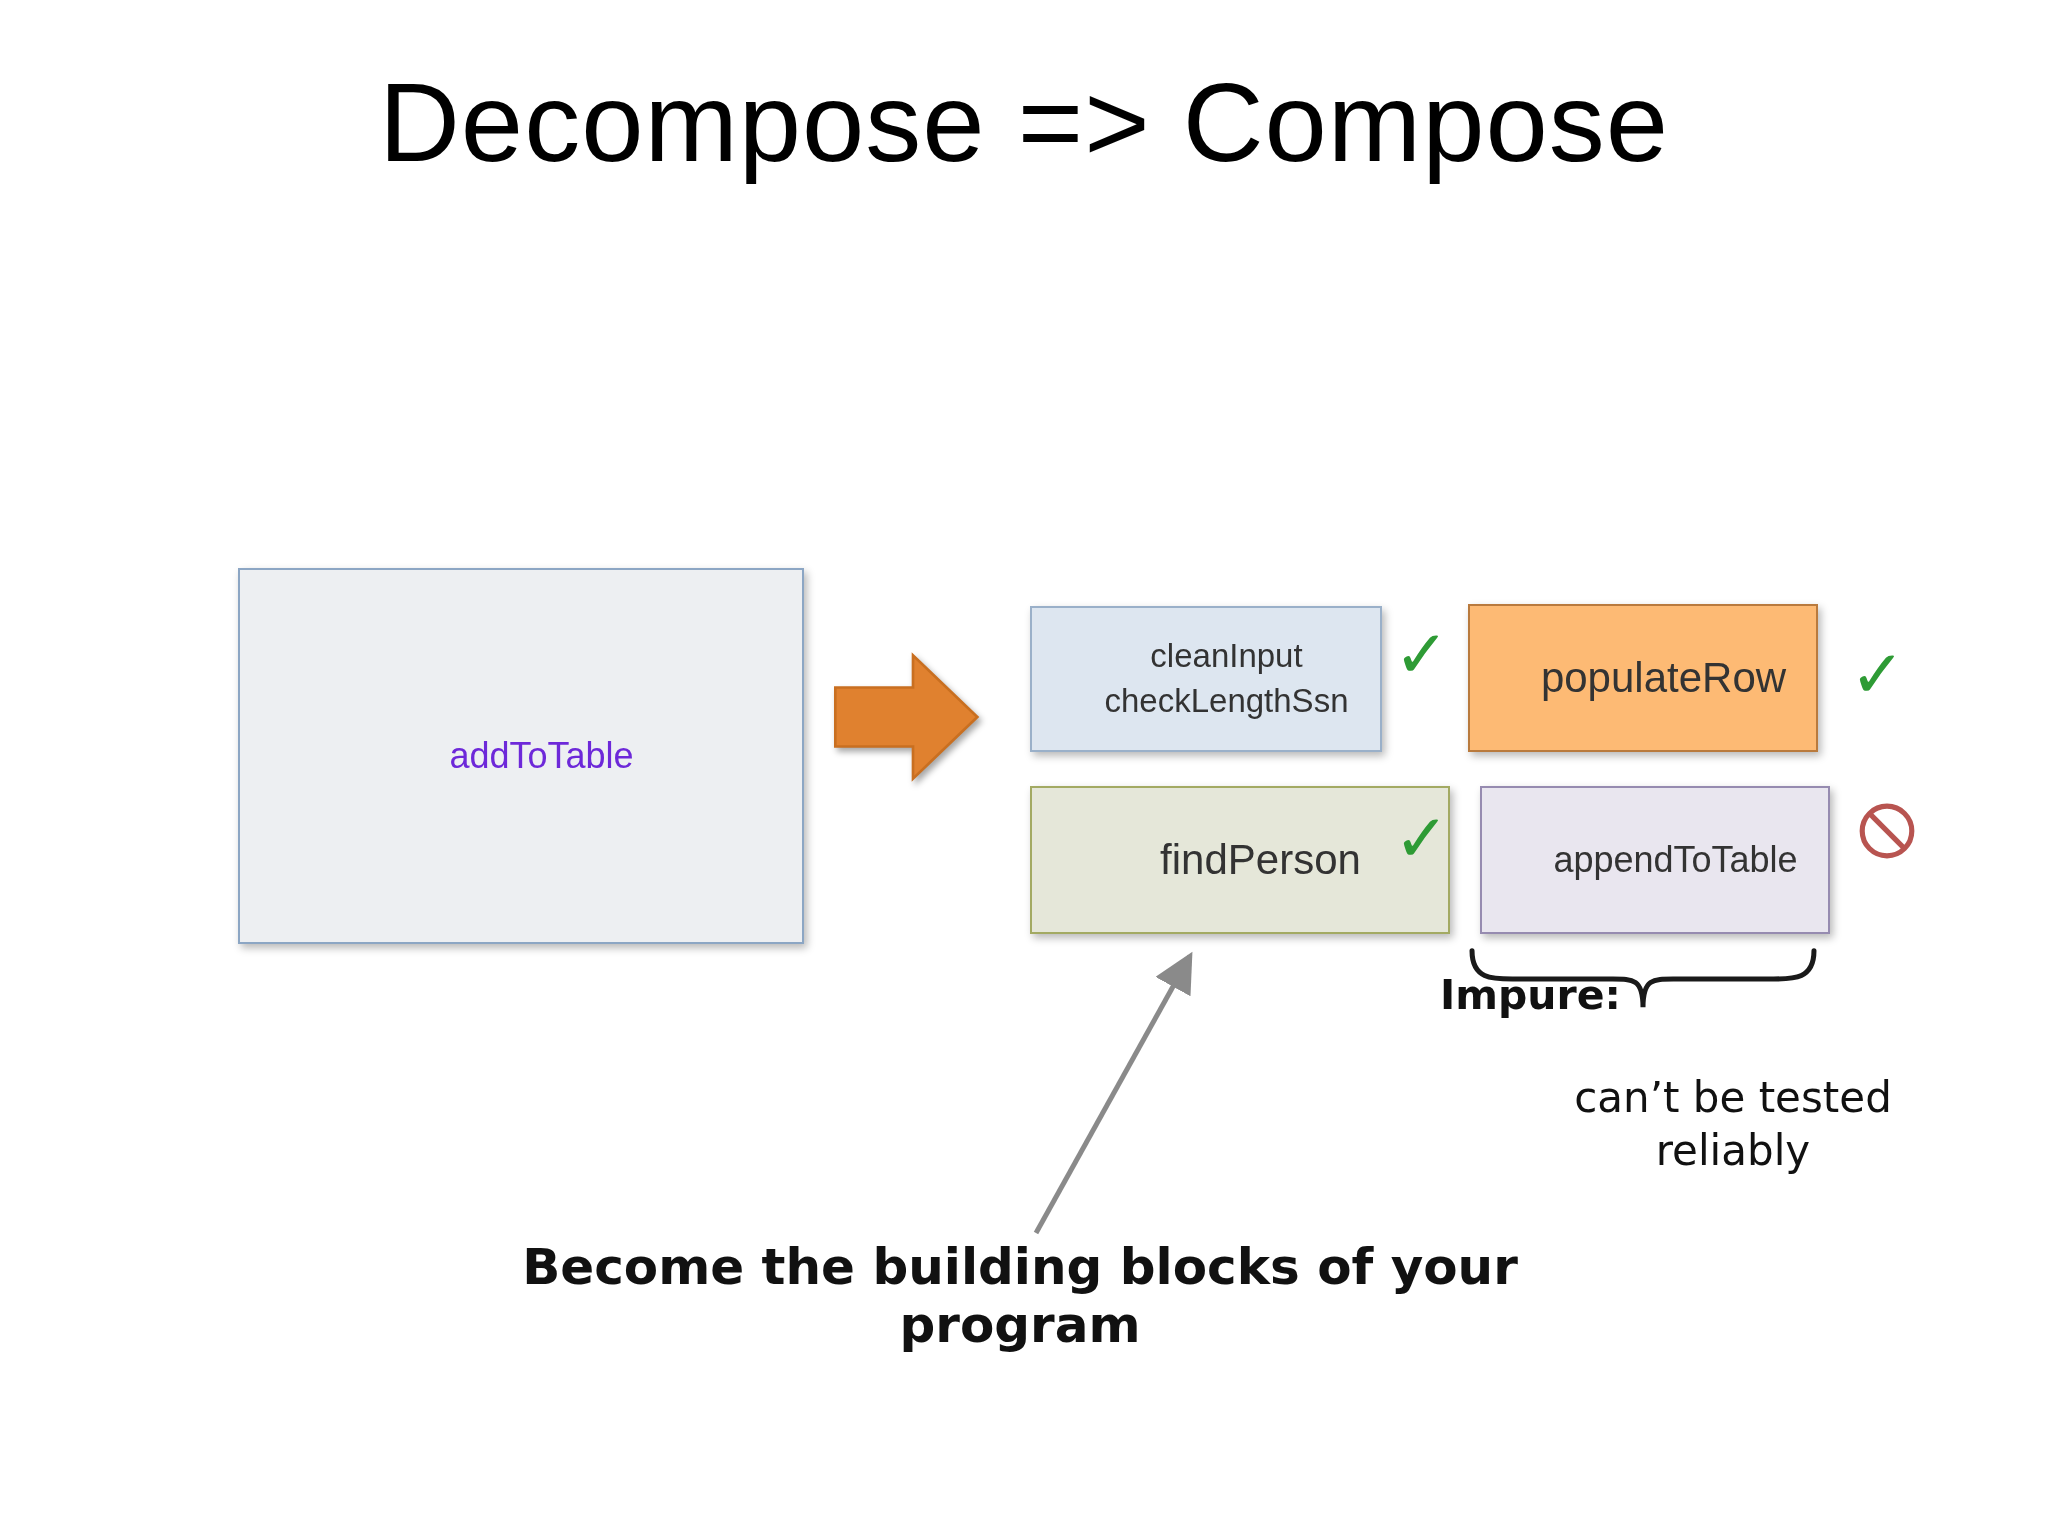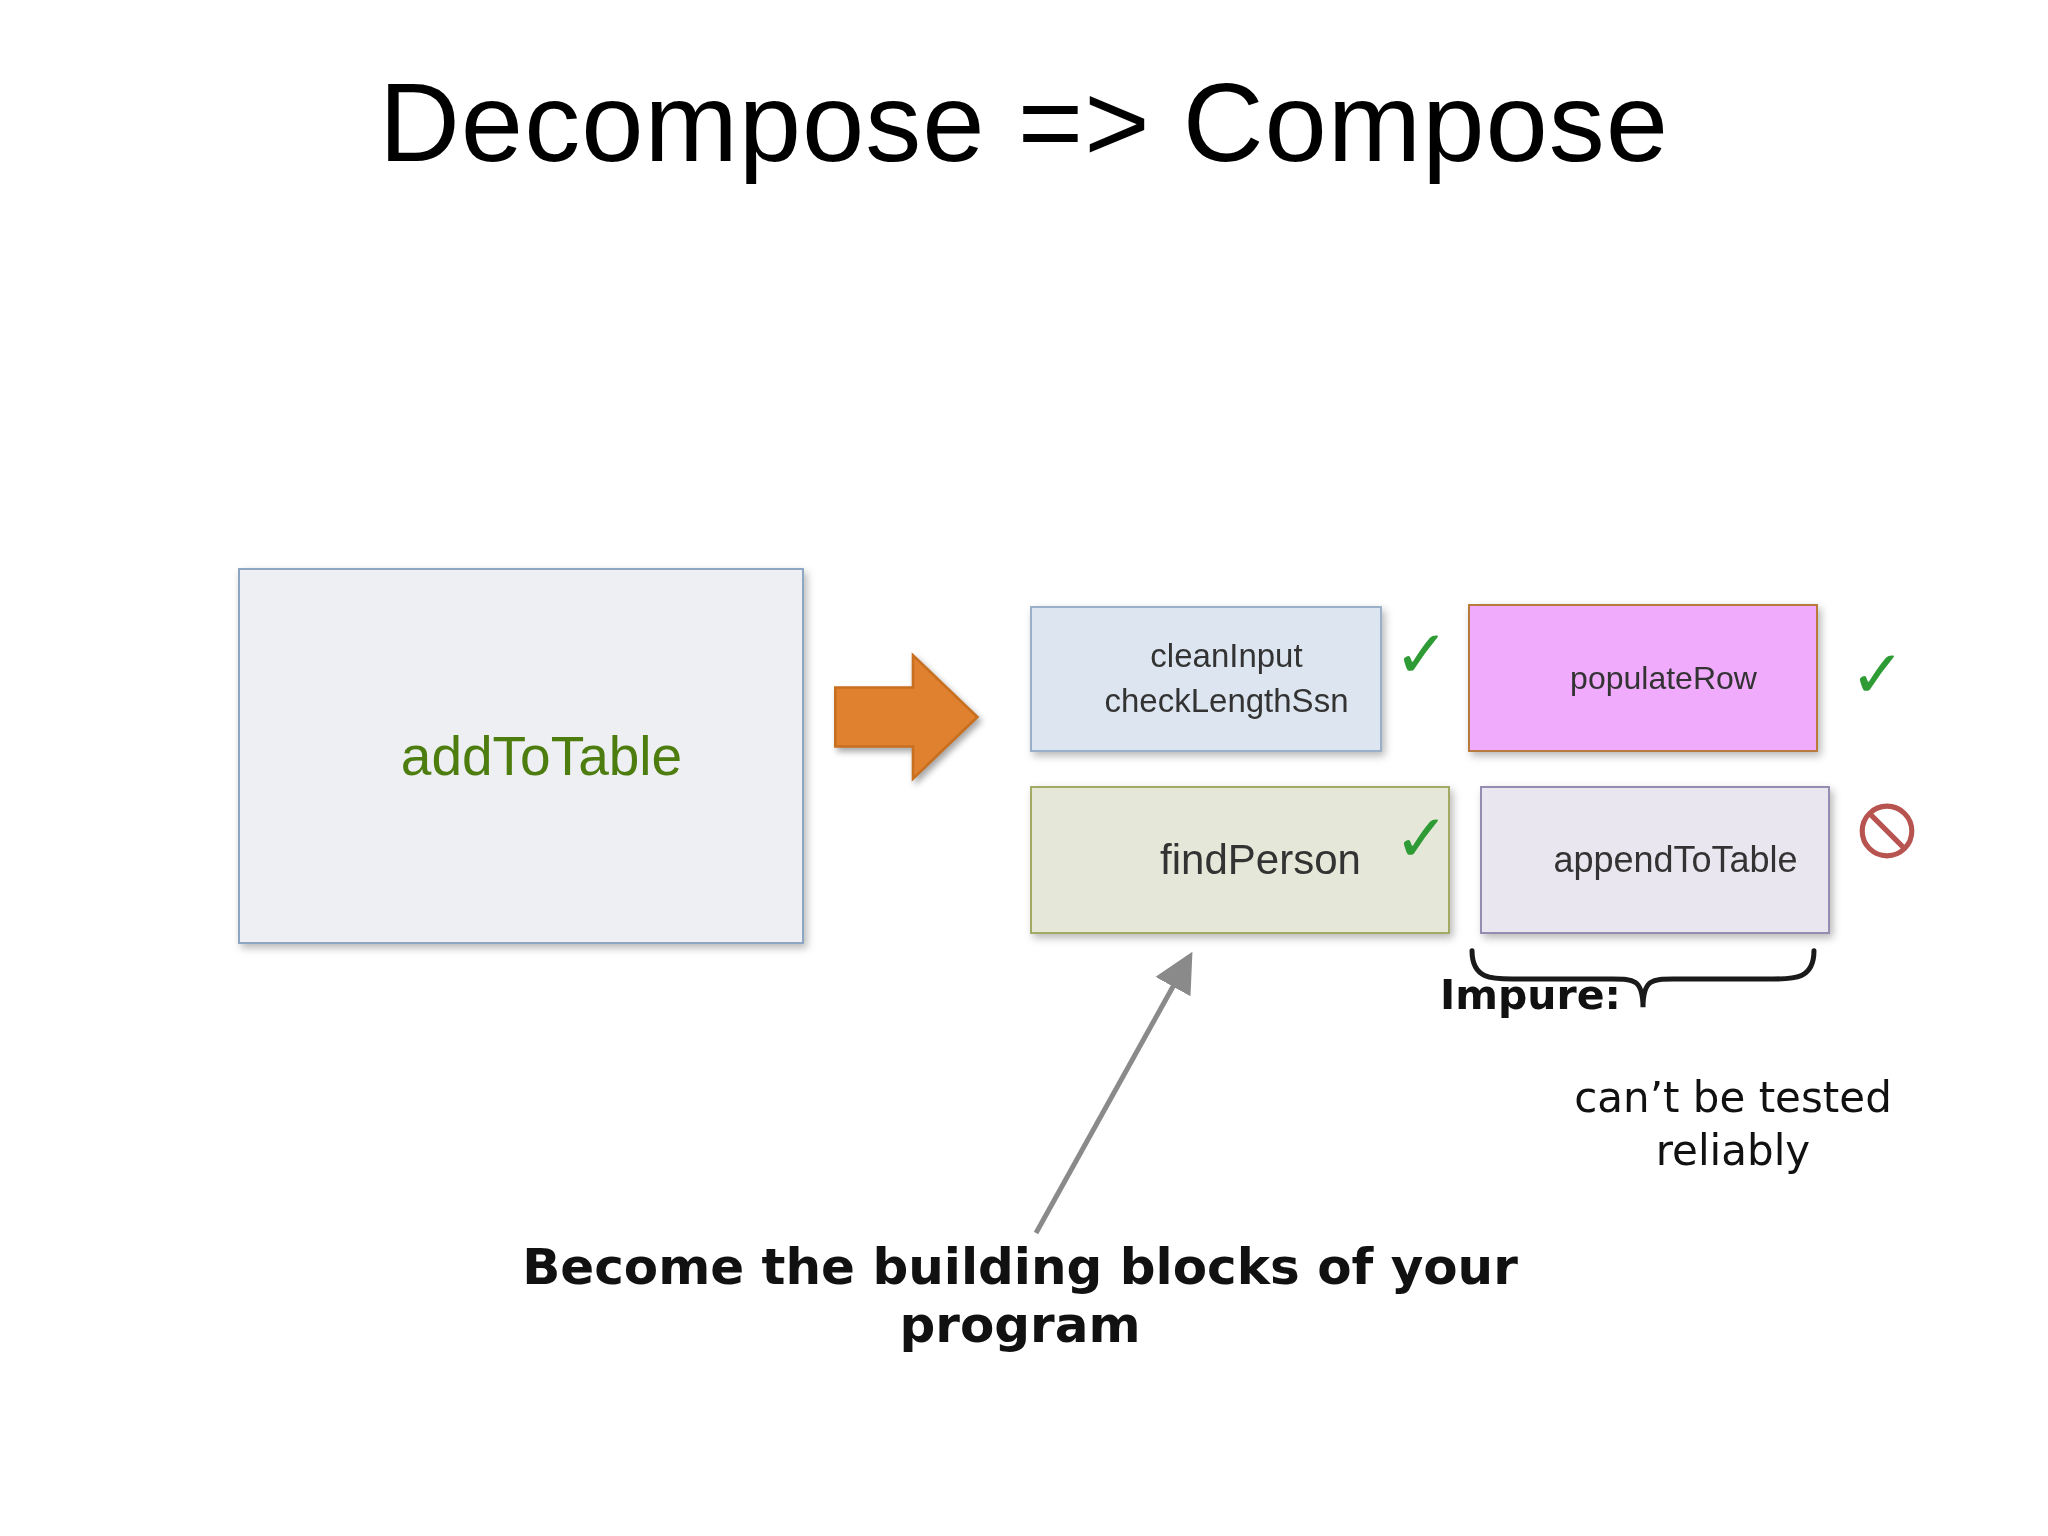--- a/index.html
+++ b/index.html
@@ -36,35 +36,35 @@
     box-sizing: border-box;
     box-shadow: 3px 4px 8px rgba(0,0,0,0.28);
     color: #333333;
     text-align: center;
     padding-left: 41px;
   }
   .box-main {
     left: 238px; top: 568px; width: 566px; height: 376px;
     background: #edeff2;
     border: 2px solid #8ca6c4;
-    font-size: 55px;
-    color: #4d7c0f;
+    font-size: 36px;
+    color: #6d28d9;
   }
   .box-cleaninput {
     left: 1030px; top: 606px; width: 352px; height: 146px;
     background: #dde6f0;
     border: 2px solid #9ab0c9;
     font-size: 33px;
     line-height: 1.35;
   }
   .box-populaterow {
     left: 1468px; top: 604px; width: 350px; height: 148px;
-    background: #f0abfc;
+    background: #fdba74;
     border: 2px solid #b97a3d;
-    font-size: 32px;
+    font-size: 42px;
   }
   .box-findperson {
     left: 1030px; top: 786px; width: 420px; height: 148px;
     background: #e5e7d9;
     border: 2px solid #a3aa63;
     font-size: 42px;
   }
   .box-appendtotable {
     left: 1468px; top: 786px; width: 350px; height: 148px;
     background: #e9e6ef;

